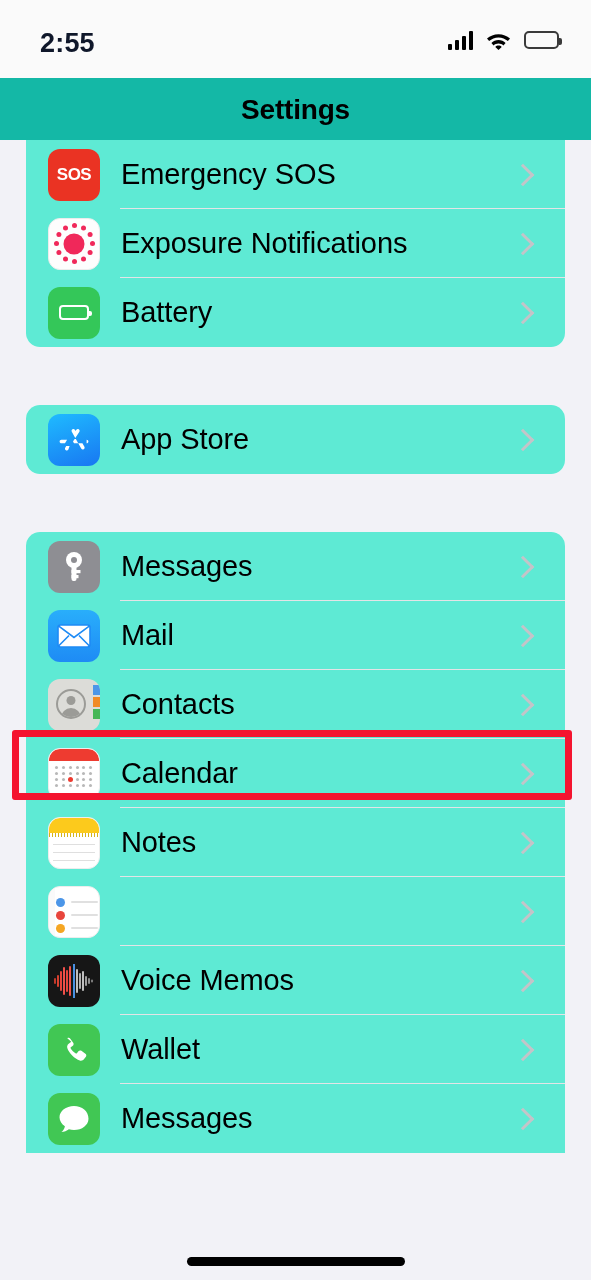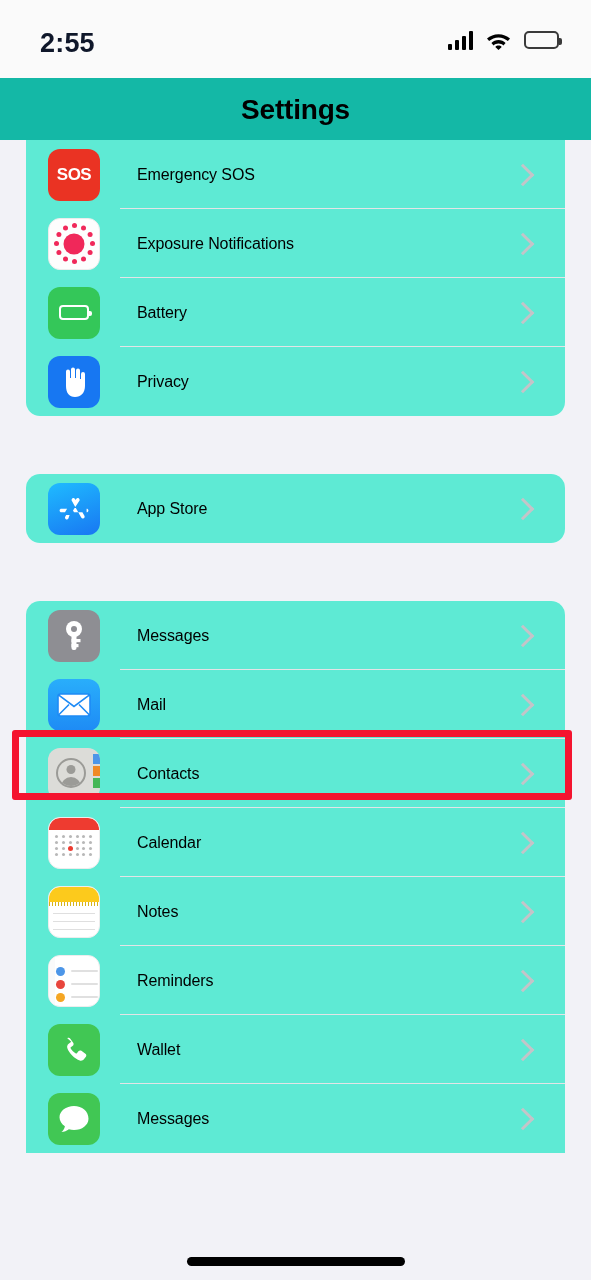--- a/index.html
+++ b/index.html
@@ -88,22 +88,22 @@
     align-items:center;
     padding-left:22px;
     background:#5eead4;
   }
   .row .sep {
     position:absolute; left:94px; right:0; bottom:0;
     height:1px; background:#E4E4E6;
   }
   .row:last-child .sep { display:none; }
   .row-label {
-    font-size:16px; color:#000;
-    margin-left:37px;
+    font-size:29px; color:#000;
+    margin-left:21px;
     letter-spacing:-0.1px;
     white-space:nowrap;
   }
   .chev-wrap {
     position:absolute; right:26px; top:0; bottom:0;
     width:30px;
   }
   .chev-wrap::before {
     content:""; position:absolute; right:8px; top:50%;
     width:13px; height:13px;
@@ -313,30 +313,20 @@
 
       <div class="row">
         <span class="icon ic-battery">
           <span class="shell"></span>
         </span>
         <span class="row-label">Battery</span>
         <span class="chev-wrap"></span>
         <span class="sep"></span>
       </div>
 
-      <div class="row">
-        <span class="icon ic-privacy">
-          <svg width="26" height="32" viewBox="0 0 26 32">
-            <path d="M5 13V5.5a2 2 0 114 0V12h1V3.5a2 2 0 114 0V12h1V4.5a2 2 0 114 0V13h1V8a2 2 0 114 0v12c0 6.6-4 11-10 11S5 26.6 5 20v-7z" fill="#fff"></path>
-          </svg>
-        </span>
-        <span class="row-label">Privacy</span>
-        <span class="chev-wrap"></span>
-
-      </div>
     </div>
 
     <div class="gap"></div>
 
     <div class="group">
 
       <div class="row">
         <span class="icon ic-appstore">
           <svg width="34" height="34" viewBox="0 0 34 34">
             <path d="M11.4 26.5c-.5.9-1.6 1.2-2.5.7-.9-.5-1.2-1.6-.7-2.5l1-1.7h3.4l-1.2 3.5zM8 20.3H4.4c-1 0-1.8-.8-1.8-1.8s.8-1.8 1.8-1.8h5.7L8 20.3zm21.6-3.6c1 0 1.8.8 1.8 1.8s-.8 1.8-1.8 1.8h-4.2l2 3.5c.5.9.2 2-.7 2.5s-2 .2-2.5-.7L16.3 11.4l-1.5-2.6c-.5-.9-.2-2 .7-2.5s2-.2 2.5.7l.6 1 .6-1c.5-.9 1.6-1.2 2.5-.7.9.5 1.2 1.6.7 2.5L16 18.5l1 1.8h12.6z" fill="#fff"></path>
@@ -455,25 +445,46 @@
           </span>
           <span class="item" style="top:24px;">
             <span class="bullet" style="background:#E8453C;"></span>
             <span class="ln"></span>
           </span>
           <span class="item" style="top:37px;">
             <span class="bullet" style="background:#F5A623;"></span>
             <span class="ln"></span>
           </span>
         </span>
-        <span class="row-label">Reminders</span>
-        <span class="chev-wrap"></span>
-        <span class="sep"></span>
-      </div>
-
+        <span class="chev-wrap"></span>
+        <span class="sep"></span>
+      </div>
+
+      <div class="row">
+        <span class="icon ic-voice">
+          <span class="wave">
+            <i style="left:2px;height:6px;background:#C23A2B;"></i>
+            <i style="left:5px;height:12px;background:#D8402F;"></i>
+            <i style="left:8px;height:20px;background:#E8453C;"></i>
+            <i style="left:11px;height:28px;background:#F0504A;"></i>
+            <i style="left:14px;height:22px;background:#E8453C;"></i>
+            <i style="left:17px;height:30px;background:#F0504A;"></i>
+            <i style="left:24px;height:24px;background:#BFBFBF;"></i>
+            <i style="left:27px;height:16px;background:#AFAFAF;"></i>
+            <i style="left:30px;height:20px;background:#BFBFBF;"></i>
+            <i style="left:33px;height:10px;background:#9F9F9F;"></i>
+            <i style="left:36px;height:6px;background:#8F8F8F;"></i>
+            <i style="left:39px;height:3px;background:#7F7F7F;"></i>
+            <span class="axis"></span>
+          </span>
+        </span>
+        <span class="row-label">Voice Memos</span>
+        <span class="chev-wrap"></span>
+        <span class="sep"></span>
+      </div>
 
       <div class="row">
         <span class="icon ic-phone">
           <svg width="30" height="30" viewBox="0 0 30 30">
             <path d="M8.3 3.2c1-.7 2.3-.5 3 .5l2.9 4c.7 1 .5 2.3-.4 3l-2 1.5c-.3.2-.4.7-.2 1 .9 1.8 3.5 4.4 5.3 5.3.4.2.8.1 1-.2l1.5-2c.7-1 2-1.2 3-.5l4 2.9c1 .7 1.2 2 .5 3l-1.8 2.4c-1 1.3-2.7 1.9-4.3 1.4-5-1.5-11-7.5-12.5-12.5-.5-1.6.1-3.3 1.4-4.3l2.6-2z" fill="#fff"></path>
           </svg>
         </span>
         <span class="row-label">Wallet</span>
         <span class="chev-wrap"></span>
         <span class="sep"></span>

